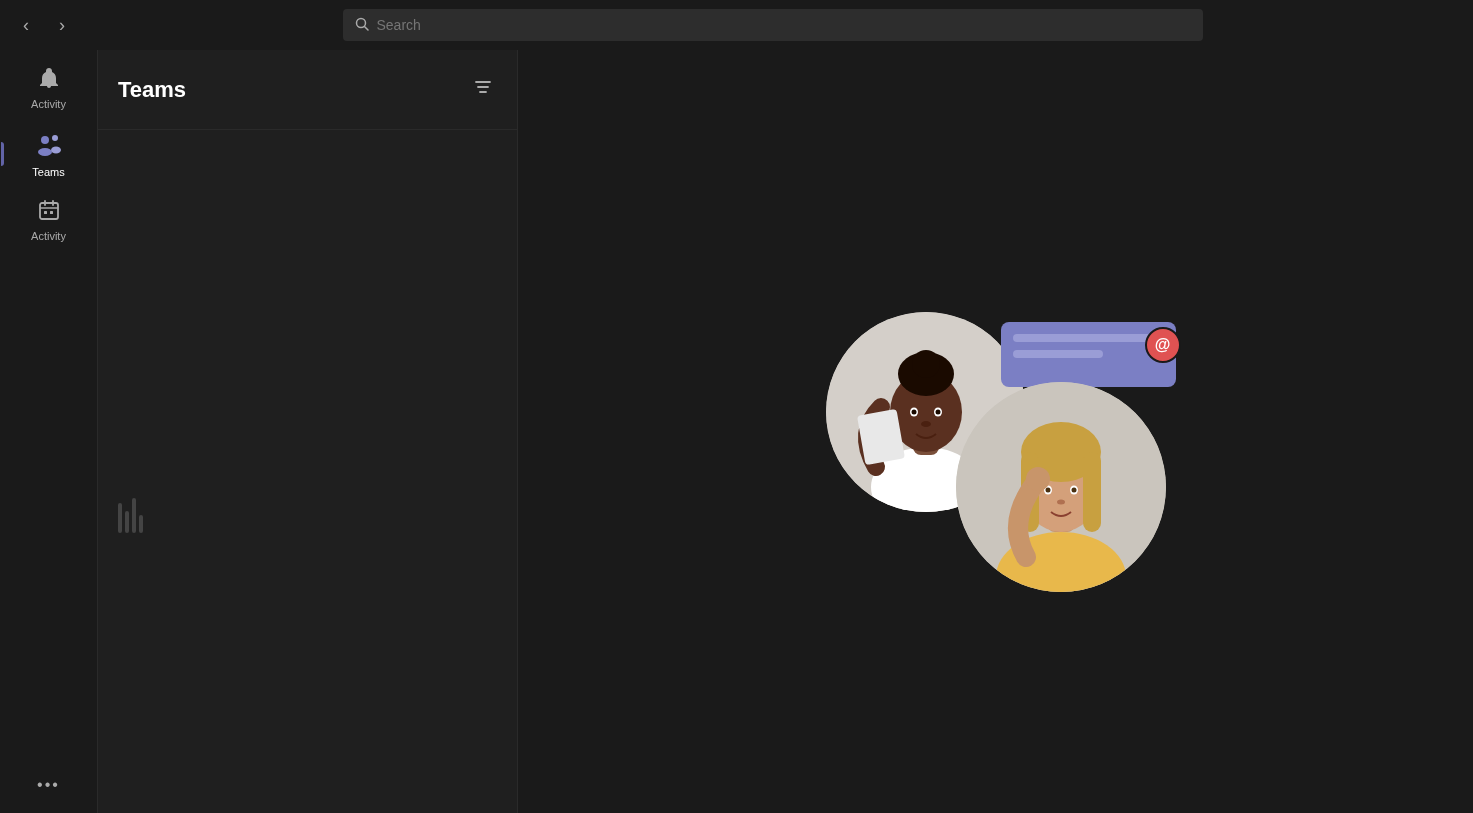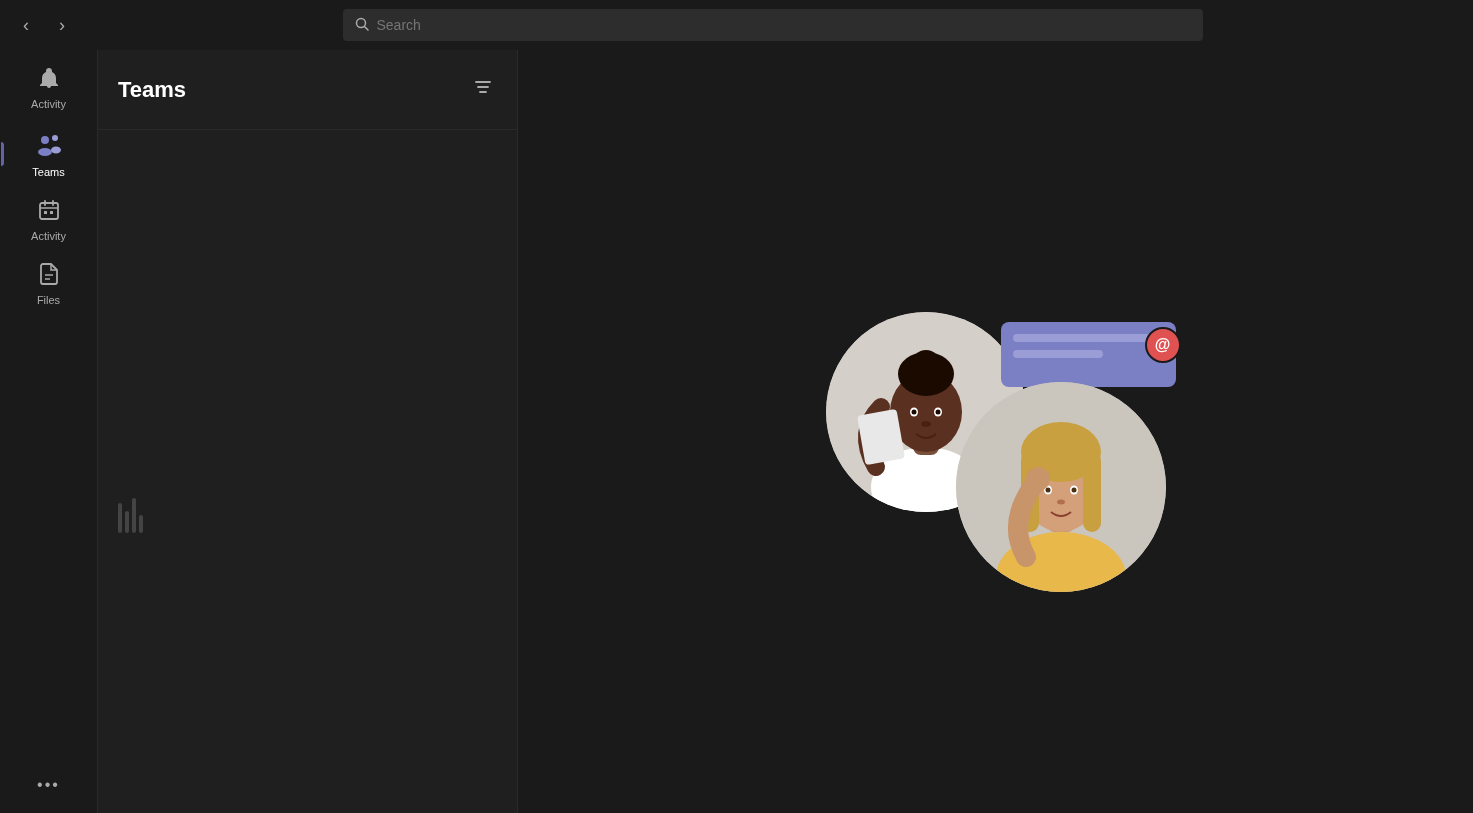--- a/index.html
+++ b/index.html
@@ -288,31 +288,20 @@
           <line x1="8" y1="3" x2="8" y2="7" stroke="#aaa" stroke-width="1.8" stroke-linecap="round"></line>
           <line x1="16" y1="3" x2="16" y2="7" stroke="#aaa" stroke-width="1.8" stroke-linecap="round"></line>
           <rect x="7" y="13" width="3" height="3" rx="0.5" fill="#aaa"></rect>
           <rect x="13" y="13" width="3" height="3" rx="0.5" fill="#aaa"></rect>
         </svg>
       </span>
       <span class="sidebar-label">Activity</span>
     </div>
 
 
-    <div class="sidebar-item">
-      <span class="sidebar-icon">
-        <svg width="24" height="24" viewBox="0 0 24 24" fill="none">
-          <path d="M14 2H6a2 2 0 0 0-2 2v16a2 2 0 0 0 2 2h12a2 2 0 0 0 2-2V8l-6-6z" stroke="#aaa" stroke-width="1.8" fill="none" stroke-linejoin="round"></path>
-          <polyline points="14,2 14,8 20,8" stroke="#aaa" stroke-width="1.5" fill="none"></polyline>
-          <line x1="8" y1="13" x2="16" y2="13" stroke="#aaa" stroke-width="1.5"></line>
-          <line x1="8" y1="17" x2="13" y2="17" stroke="#aaa" stroke-width="1.5"></line>
-        </svg>
-      </span>
-      <span class="sidebar-label">Files</span>
-    </div>
 
     <div class="sidebar-item sidebar-more" style="margin-top:auto;">
       <span class="sidebar-icon" style="font-size:16px;color:#aaa;letter-spacing:2px;">•••</span>
     </div>
 
   </div>
 
   <div class="teams-panel">
     <div class="teams-panel-header">
       <span class="teams-panel-title">Teams</span>

